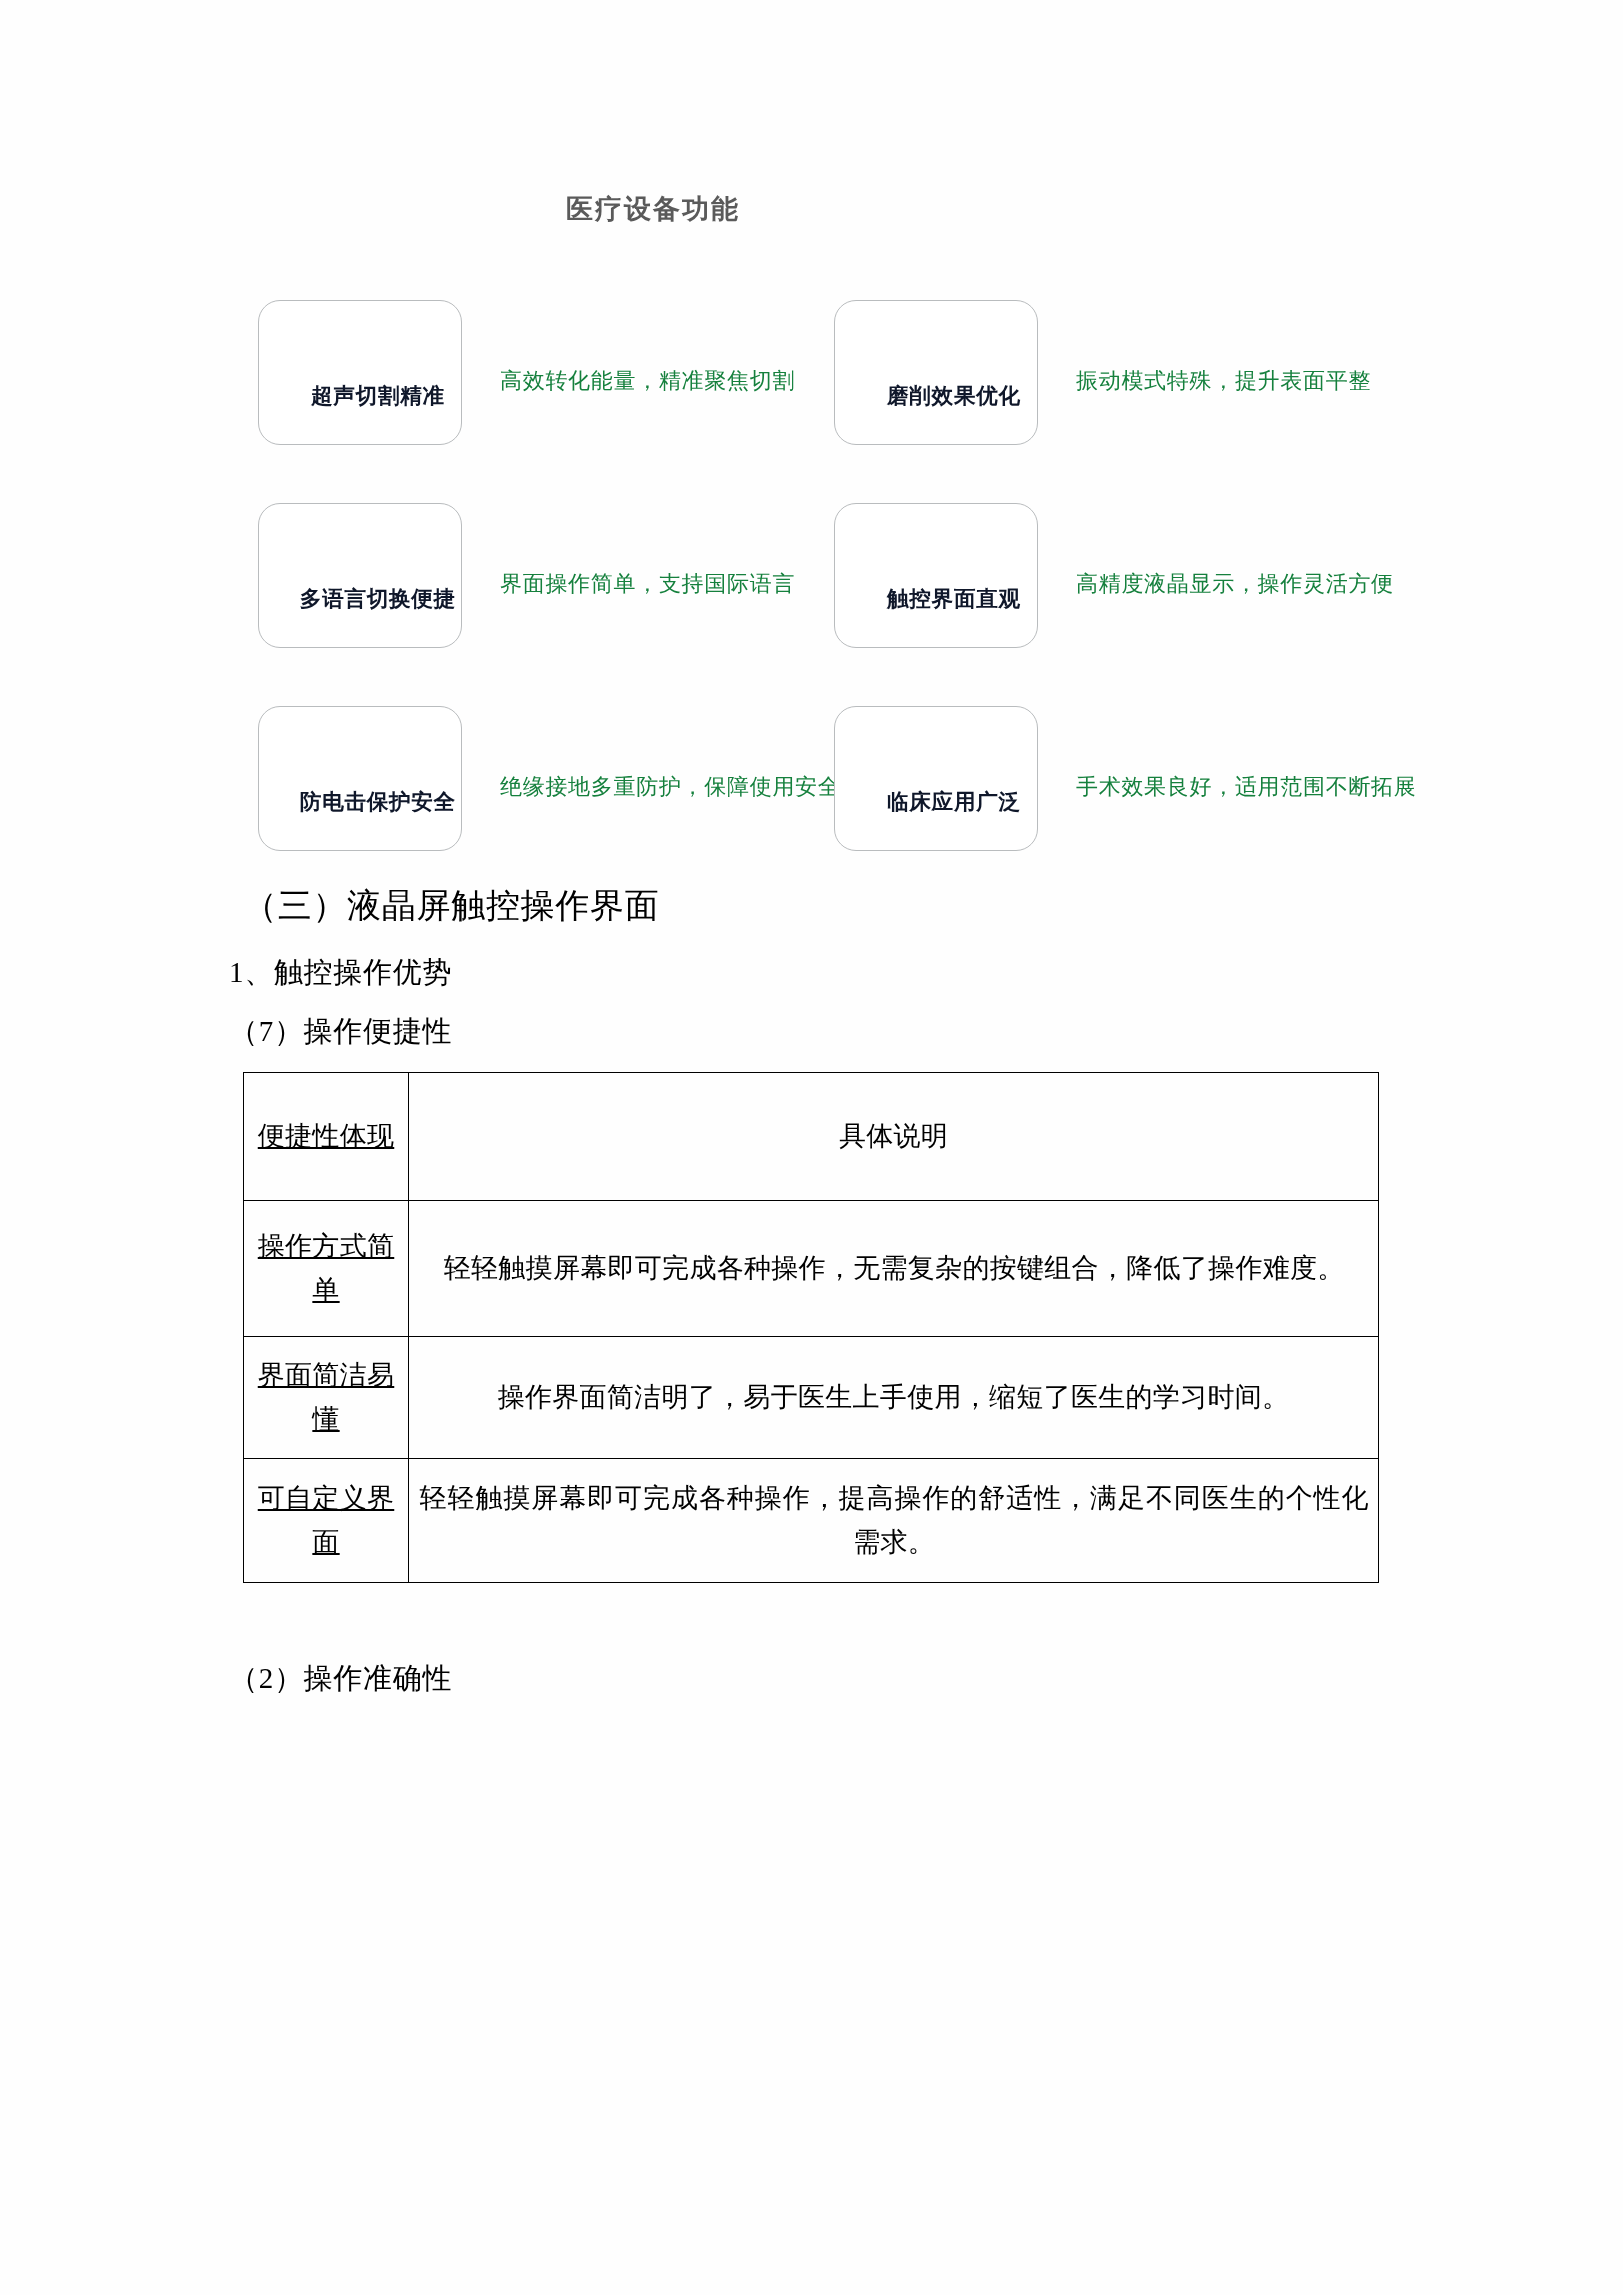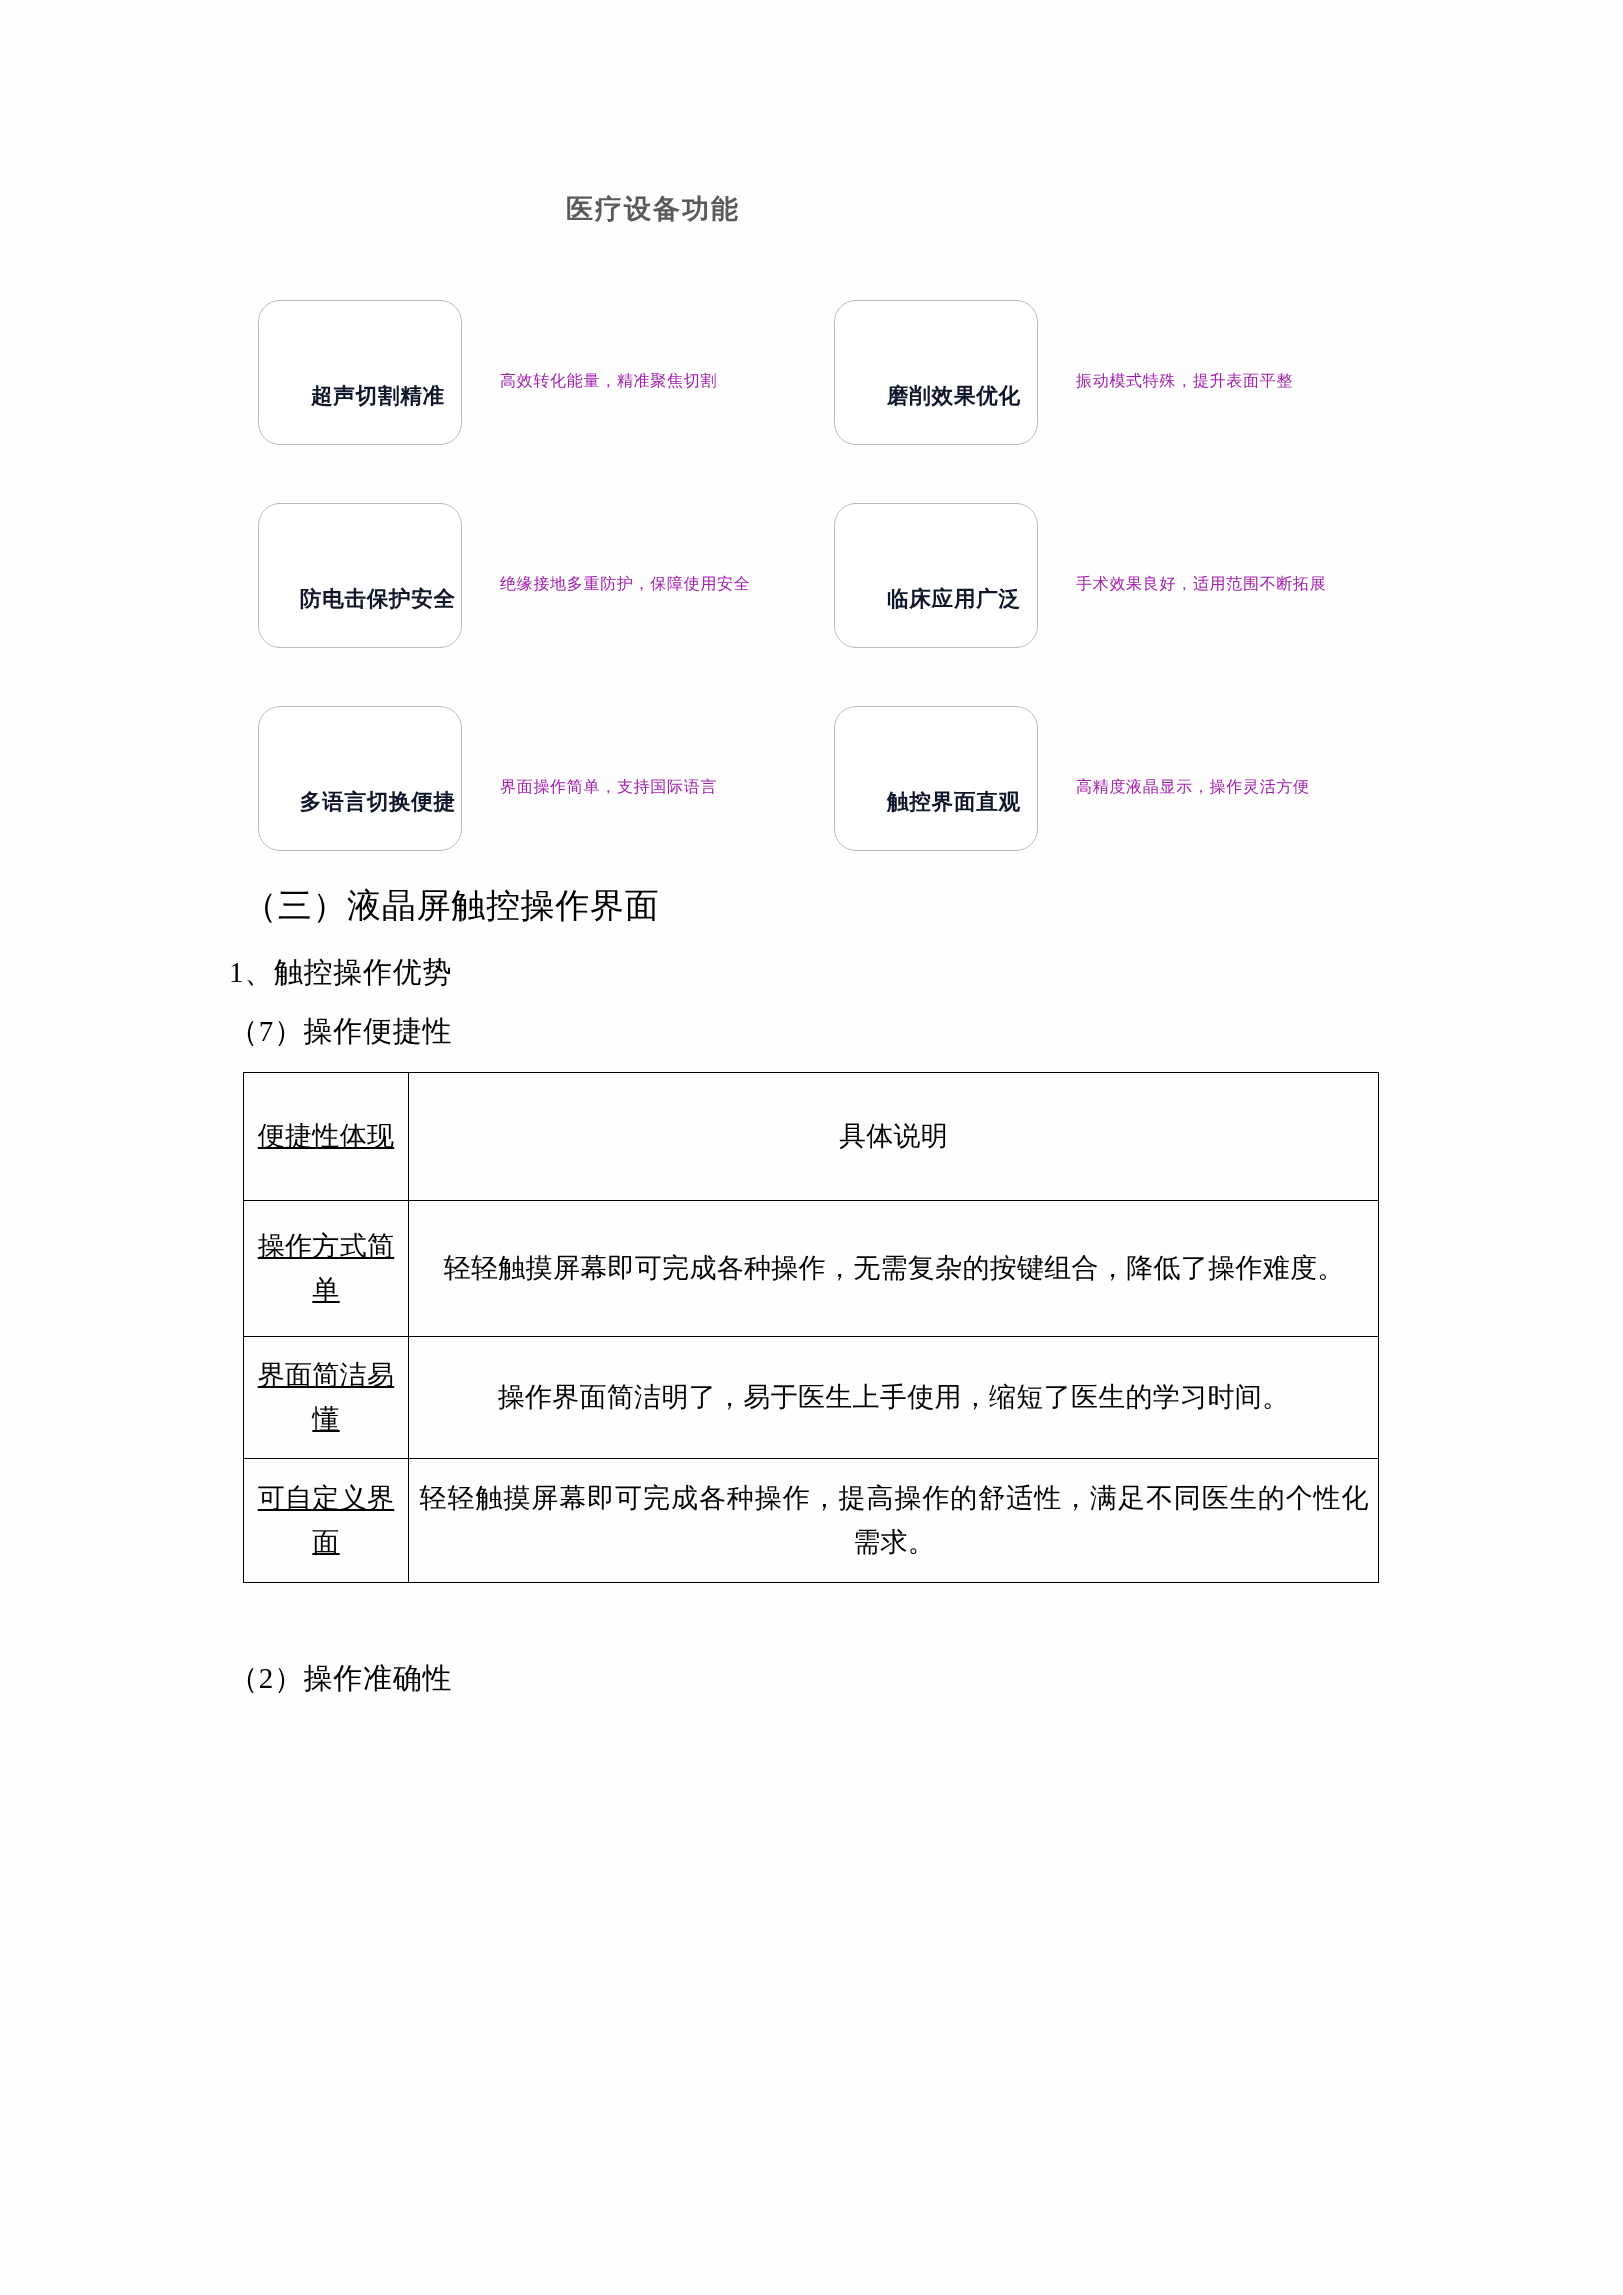--- a/index.html
+++ b/index.html
@@ -86,23 +86,23 @@
     letter-spacing: 0.7px;
     color: #0f172a;
     white-space: nowrap;
   }
 
   .feature-desc {
     flex: 0 0 auto;
     margin-left: 38px;
     margin-top: 18.3px;
     font-family: Liberation Sans, sans-serif;
-    font-size: 16px;
-    letter-spacing: 0.7px;
-    color: #a21caf;
+    font-size: 22px;
+    letter-spacing: 0.7px;
+    color: #15803d;
     white-space: nowrap;
   }
 
   
   .h-section {
     position: absolute;
     left: 243px;
     font-size: 34px;
     line-height: 1.1;
     letter-spacing: 0.7px;
@@ -194,44 +194,44 @@
         <div class="feature-card">
           <div class="feature-card-label">磨削效果优化</div>
         </div>
         <div class="feature-desc">振动模式特殊，提升表面平整</div>
       </div>
     </div>
 
     <div class="feature-row">
       <div class="feature-cell col-left">
         <div class="feature-card">
-          <div class="feature-card-label">防电击保护安全</div>
-        </div>
-        <div class="feature-desc">绝缘接地多重防护，保障使用安全</div>
+          <div class="feature-card-label">多语言切换便捷</div>
+        </div>
+        <div class="feature-desc">界面操作简单，支持国际语言</div>
       </div>
       <div class="feature-cell col-right">
         <div class="feature-card">
-          <div class="feature-card-label">临床应用广泛</div>
-        </div>
-        <div class="feature-desc">手术效果良好，适用范围不断拓展</div>
+          <div class="feature-card-label">触控界面直观</div>
+        </div>
+        <div class="feature-desc">高精度液晶显示，操作灵活方便</div>
       </div>
     </div>
 
     <div class="feature-row">
       <div class="feature-cell col-left">
         <div class="feature-card">
-          <div class="feature-card-label">多语言切换便捷</div>
-        </div>
-        <div class="feature-desc">界面操作简单，支持国际语言</div>
+          <div class="feature-card-label">防电击保护安全</div>
+        </div>
+        <div class="feature-desc">绝缘接地多重防护，保障使用安全</div>
       </div>
       <div class="feature-cell col-right">
         <div class="feature-card">
-          <div class="feature-card-label">触控界面直观</div>
-        </div>
-        <div class="feature-desc">高精度液晶显示，操作灵活方便</div>
+          <div class="feature-card-label">临床应用广泛</div>
+        </div>
+        <div class="feature-desc">手术效果良好，适用范围不断拓展</div>
       </div>
     </div>
 
   </div>
 
   <div id="heading-3" class="h-section">（三）液晶屏触控操作界面</div>
 
   <div id="heading-1" class="h-sub">1、触控操作优势</div>
 
   <div id="heading-1-1" class="h-sub">（7）操作便捷性</div>

